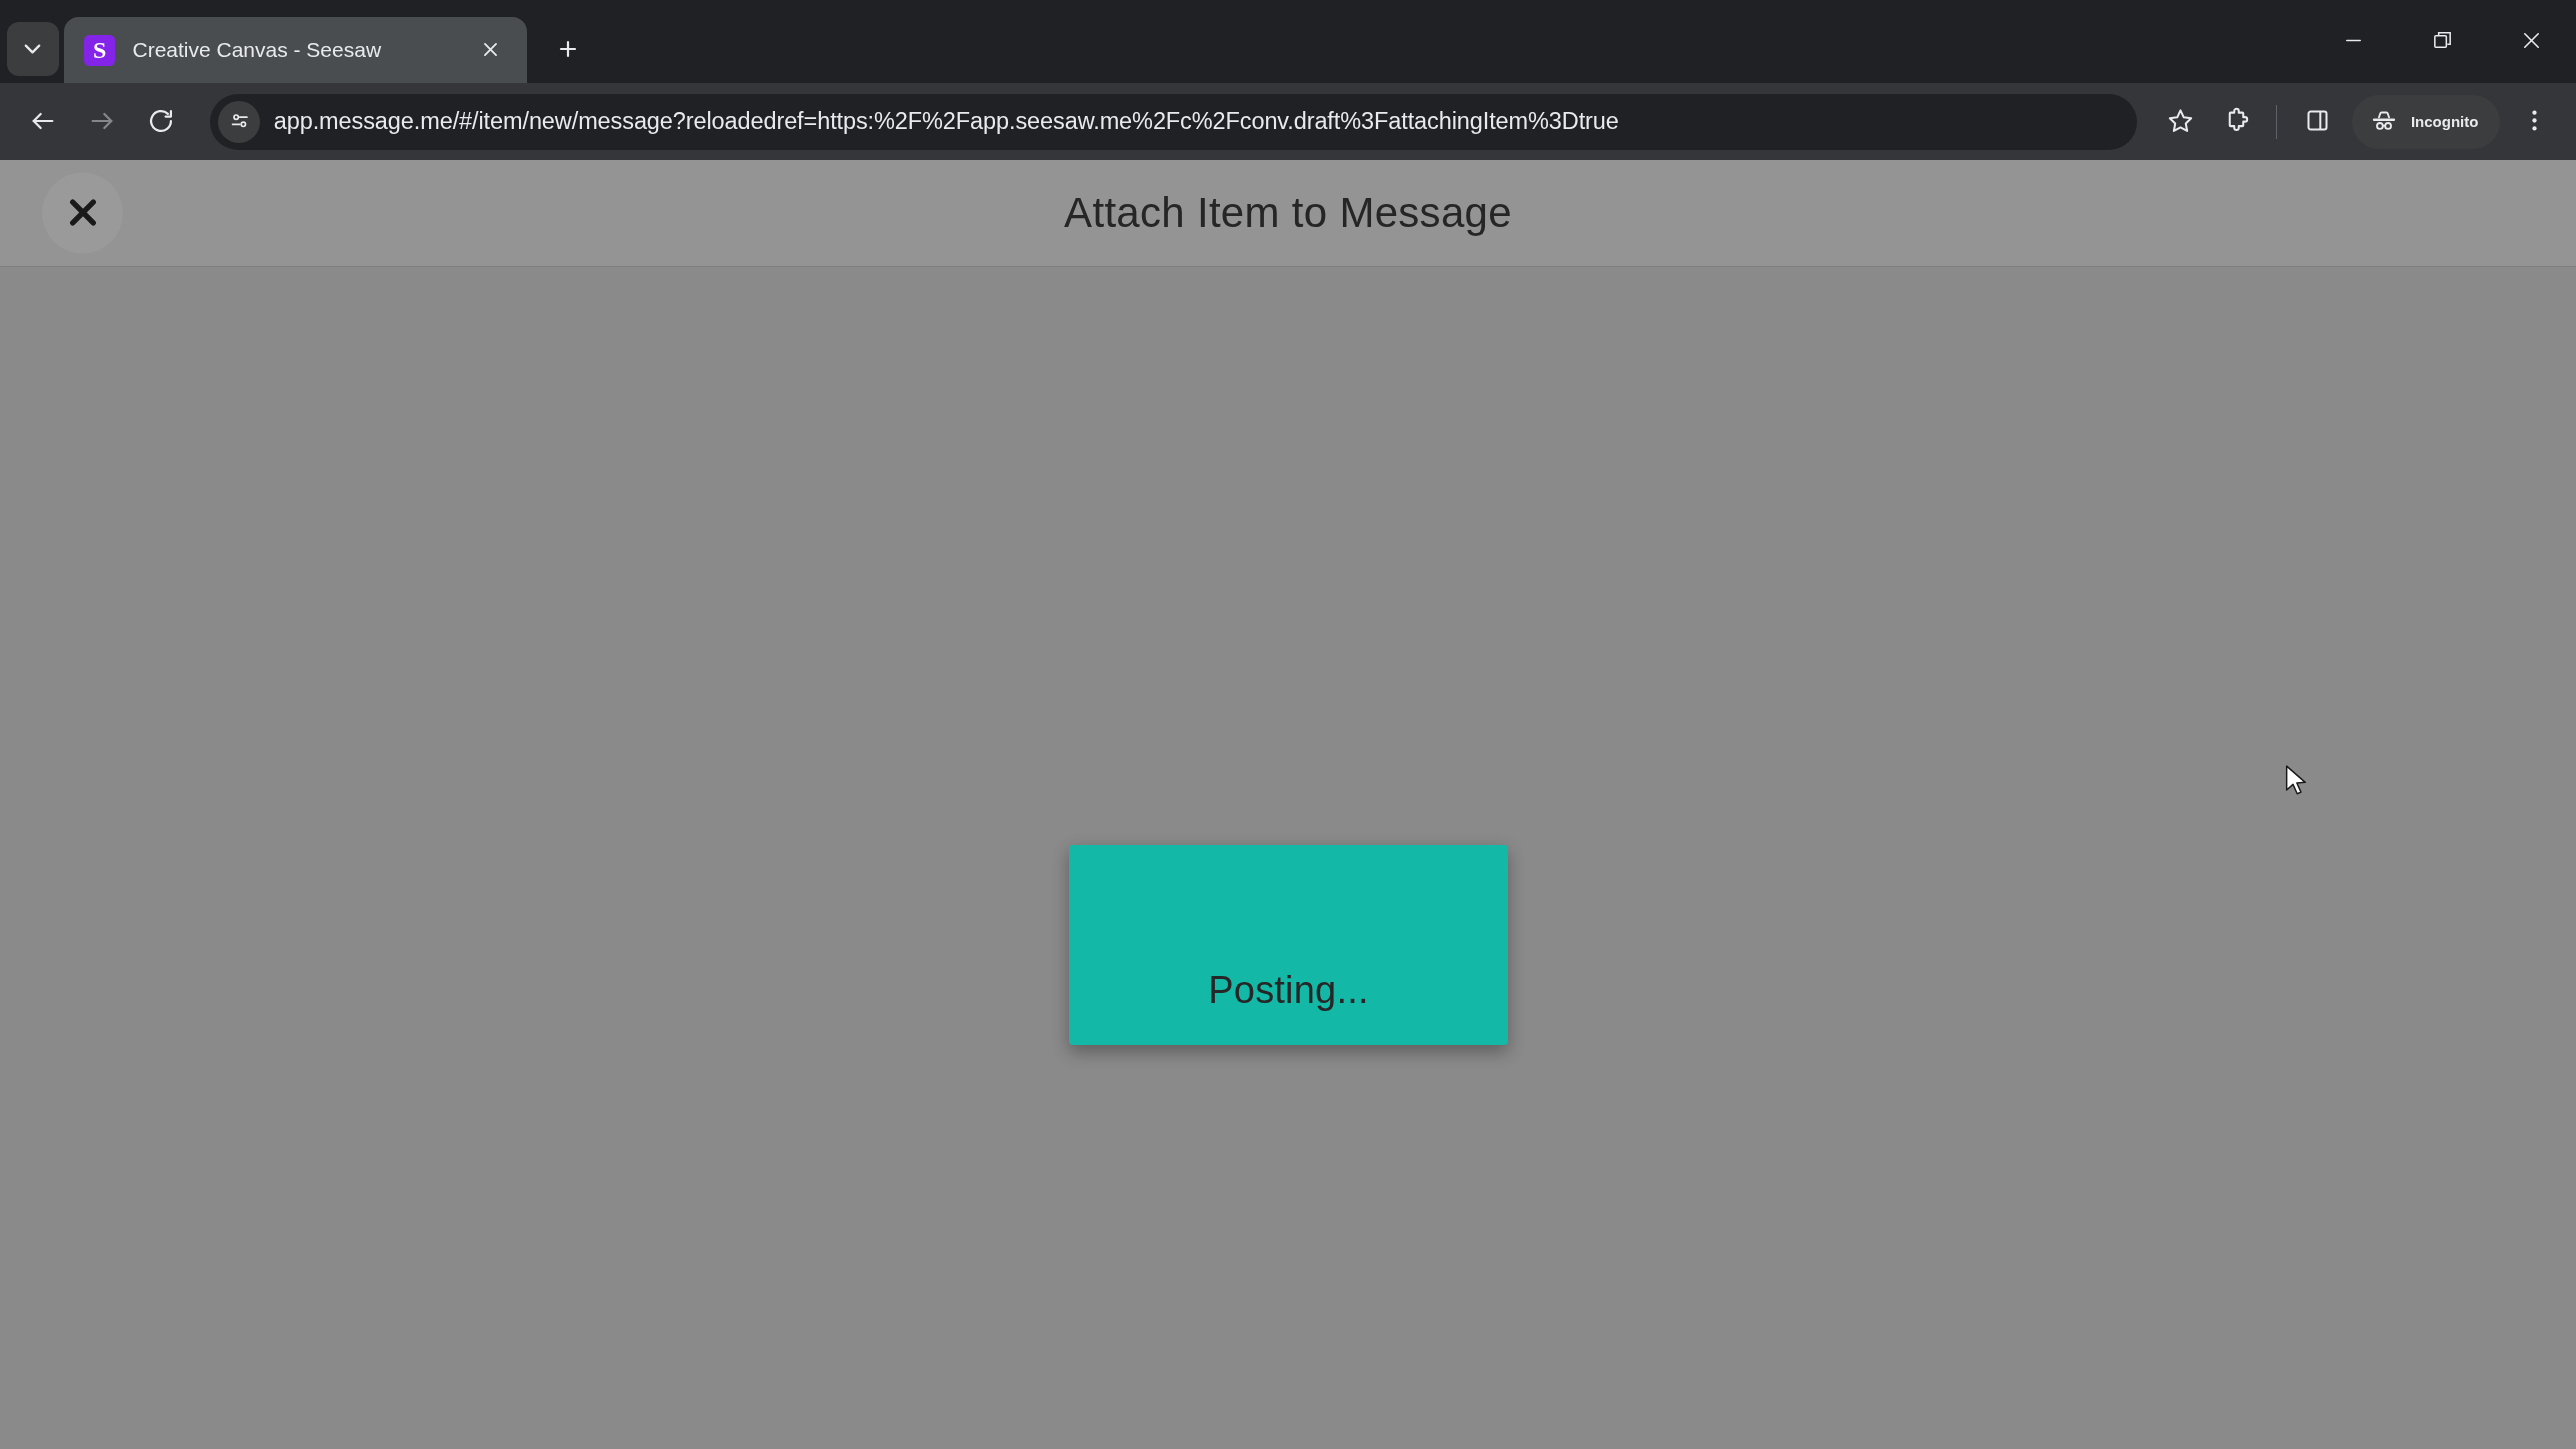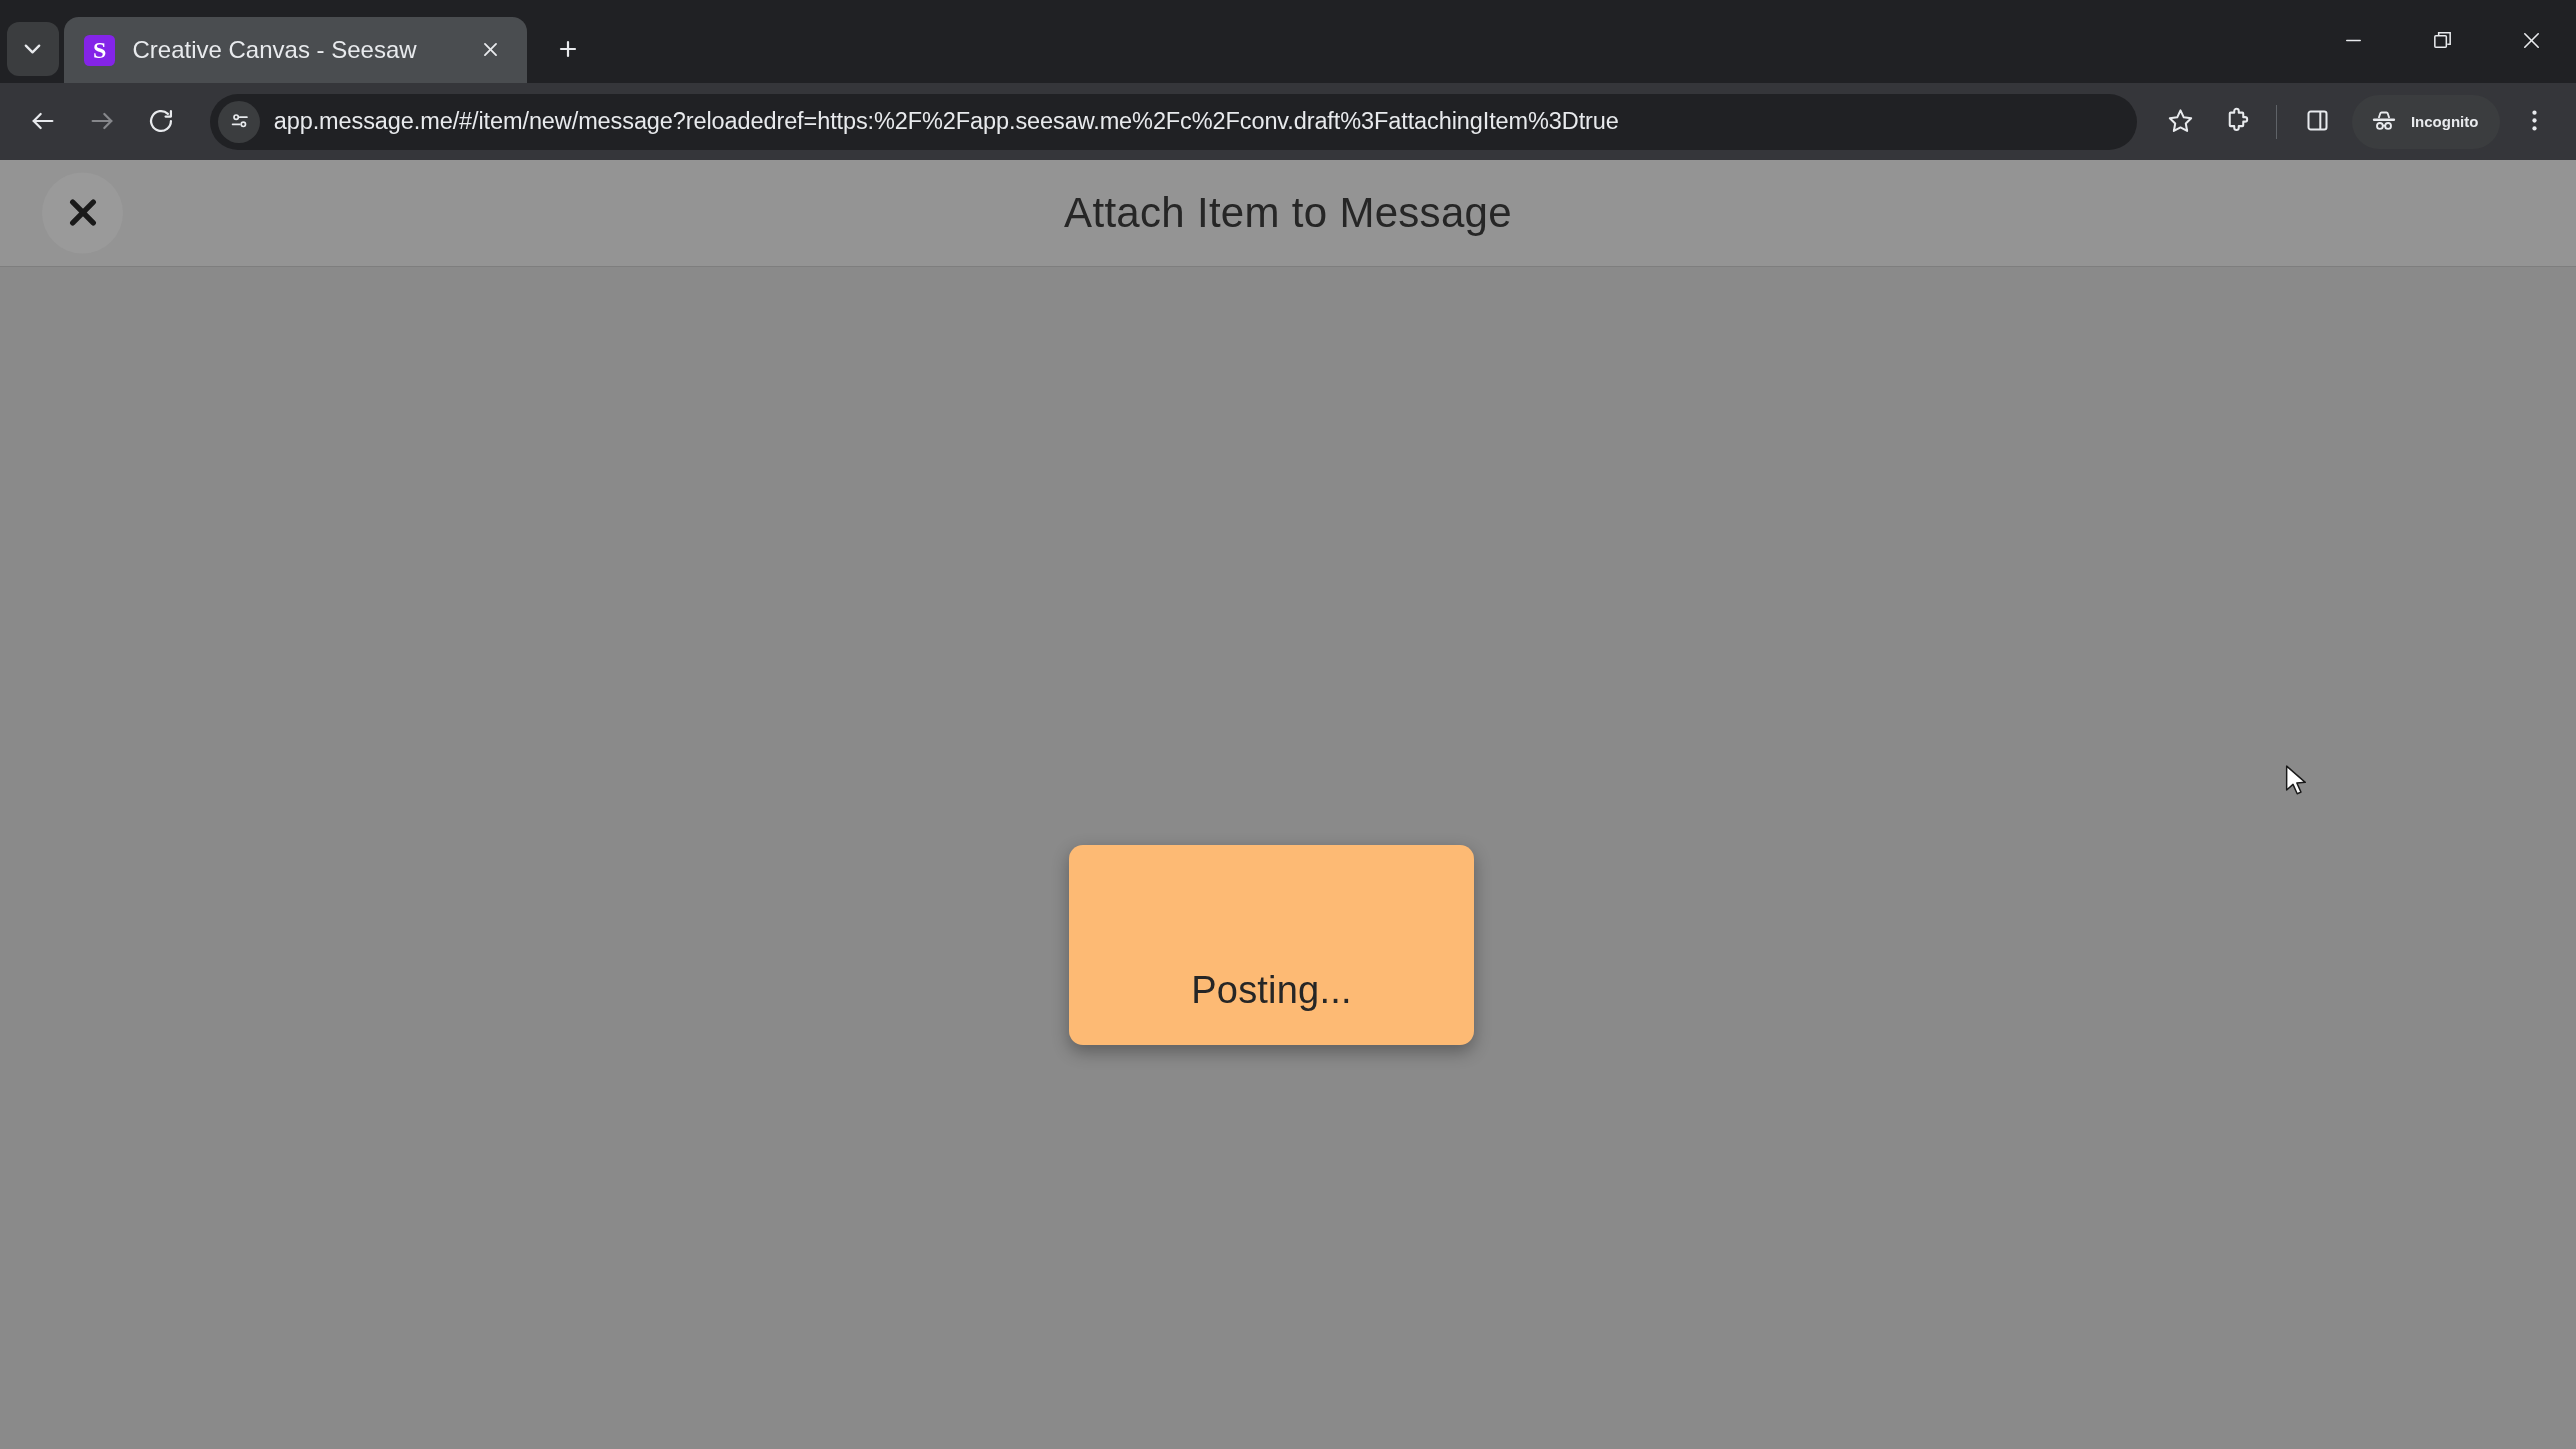--- a/index.html
+++ b/index.html
@@ -68,21 +68,21 @@
   }
   .tab .favicon span {
     color: #ffffff;
     font-size: 24px;
     font-weight: bold;
     font-family: "Liberation Serif", serif;
     line-height: 1;
   }
   .tab .tab-title {
     color: #e8eaed;
-    font-size: 24px;
+    font-size: 21px;
     white-space: nowrap;
     overflow: hidden;
     text-overflow: ellipsis;
     flex: 1 1 auto;
   }
   .tab .tab-close {
     width: 39px;
     height: 39px;
     flex: 0 0 39px;
     display: flex;
@@ -270,24 +270,24 @@
     right: 0;
     bottom: 0;
     background: #8a8a8a;
   }
 
   
   #posting-card {
     position: absolute;
     left: 1069px;
     top: 576px;
-    width: 405px;
+    width: 439px;
     height: 200px;
-    background: #fdba74;
-    border-radius: 14px;
+    background: #14b8a6;
+    border-radius: 4px;
     box-shadow: 0 6.7px 17.4px rgba(0,0,0,0.32);
     display: flex;
     flex-direction: column;
     align-items: center;
     justify-content: center;
   }
 
   #spinner {
     width: 67px;
     height: 67px;

